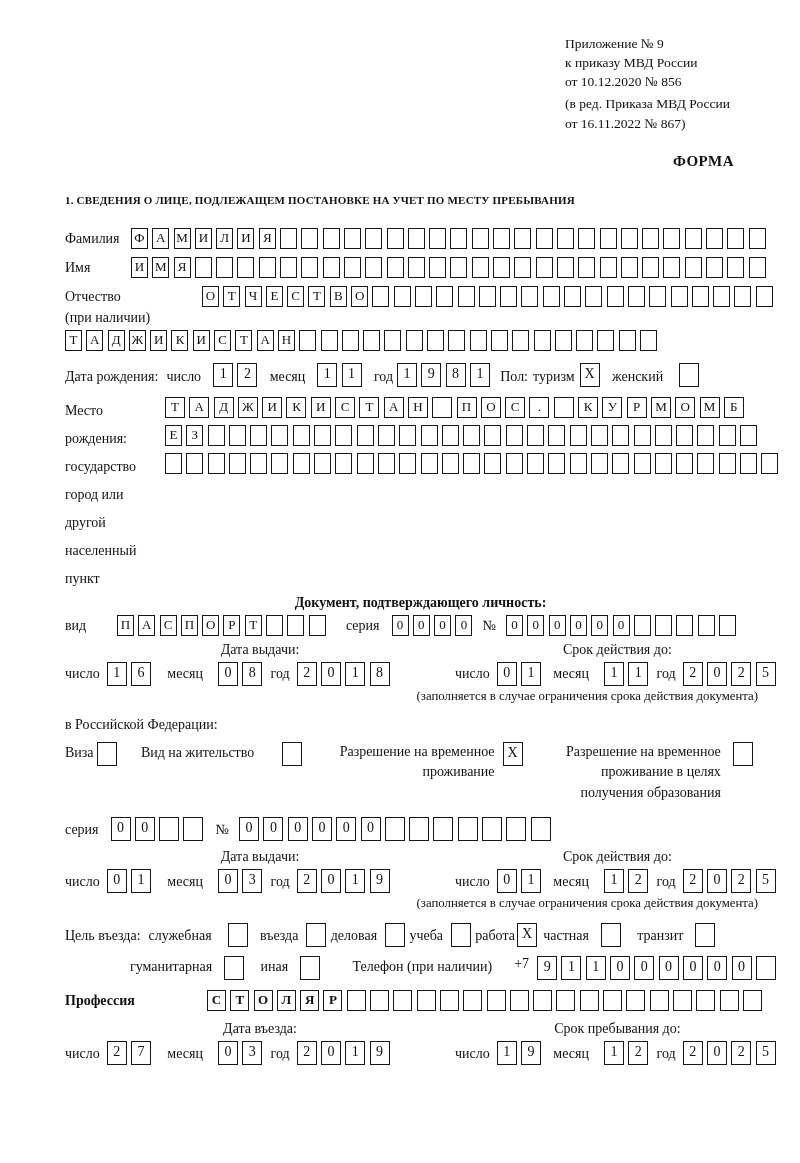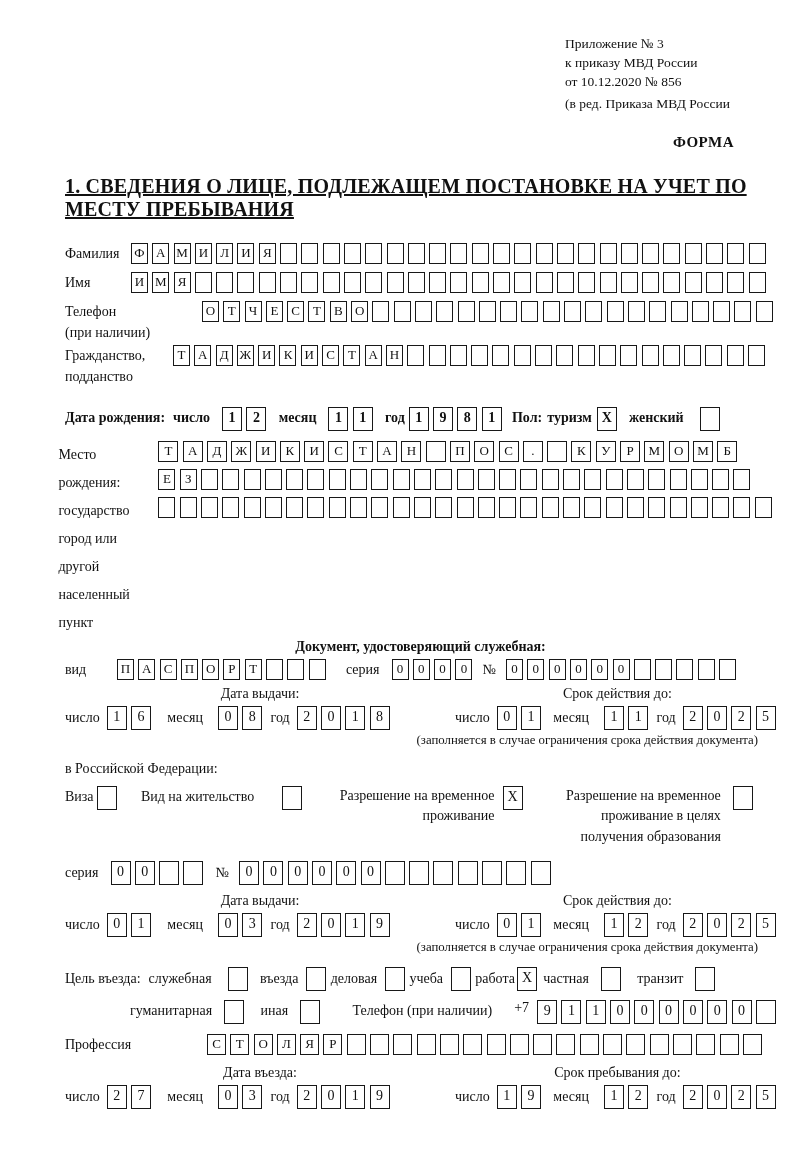--- a/index.html
+++ b/index.html
@@ -7,21 +7,21 @@
     width:800px;height:1163px;
     font-family:"Liberation Serif","DejaVu Serif",serif;
     color:#111;overflow:hidden;
   }
   .page{box-sizing:border-box;width:800px;height:1163px;padding:34px 24px 0 65px;position:relative;}
   .appendix{margin-left:500px;font-size:13.5px;line-height:1.42;}
   .appendix .small{margin-top:3px;}
   .forma{margin-top:20px;padding-right:42px;text-align:right;font-weight:bold;font-size:15px;letter-spacing:.5px;}
   .title{margin-top:16px;text-align:center;font-weight:bold;font-size:15.5px;line-height:1.55;}
   .title-blank{display:inline-block;width:62px;border-bottom:2.5px solid #333;height:14px;margin-left:14px;}
-  .section-heading{margin-top:24px;font-weight:bold;font-size:20px;letter-spacing:.2px;text-decoration:underline;}
+  .section-heading{margin-top:24px;font-weight:bold;font-size:11px;letter-spacing:.2px;}
   .row{display:flex;align-items:flex-start;margin-top:8px;}
   .lbl{font-size:14px;line-height:1.5;flex:none;}
   .boxes{display:flex;flex:none;}
   .bx{box-sizing:border-box;flex:none;width:17px;height:21px;border:1.7px solid #181818;margin-right:4.3px;
       text-align:center;font-size:13px;line-height:17px;font-family:"Liberation Serif",serif;}
   .boxes.lg .bx{width:20px;height:24px;line-height:20px;font-size:14px;}
   .stack{display:flex;flex-direction:column;}
   .stack .boxes{margin-bottom:7px;}
   .heading-center{margin-top:10px;text-align:center;font-weight:bold;font-size:14px;}
   .dates{display:flex;margin-top:10px;}
@@ -38,24 +38,25 @@
   .ml20{margin-left:20px;}.ml28{margin-left:28px;}
   .reps-lbl{width:110px;flex:none;font-size:14px;line-height:2.08;}
   .phone-prefix{font-size:14px;margin:0 8px 0 22px;}
 </style>
 </head>
 <body>
 
 <div class="page">
 
   <div class="appendix">
-    <div>Приложение № 3</div>
+    <div>Приложение № 9</div>
     <div>к приказу МВД России</div>
     <div>от 10.12.2020 № 856</div>
     <div class="small">(в ред. Приказа МВД России</div>
+    <div>от 16.11.2022 № 867)</div>
   </div>
 
   <div class="forma">ФОРМА</div>
 
 
   <div class="section-heading">1. СВЕДЕНИЯ О ЛИЦЕ, ПОДЛЕЖАЩЕМ ПОСТАНОВКЕ НА УЧЕТ ПО МЕСТУ ПРЕБЫВАНИЯ</div>
 
   <div class="row" style="margin-top:22px;">
     <span class="lbl" style="width:66px;">Фамилия</span>
     <span class="boxes">
@@ -123,21 +124,21 @@
         <span class="bx"></span>
         <span class="bx"></span>
         <span class="bx"></span>
         <span class="bx"></span>
         <span class="bx"></span>
       </span>
   </div>
 
   <div class="row">
     <span class="lbl" style="width:137px;">
-      <span>Телефон</span><br>
+      <span>Отчество</span><br>
       <span>(при наличии)</span>
     </span>
     <span class="boxes">
         <span class="bx">О</span>
         <span class="bx">Т</span>
         <span class="bx">Ч</span>
         <span class="bx">Е</span>
         <span class="bx">С</span>
         <span class="bx">Т</span>
         <span class="bx">В</span>
@@ -158,24 +159,20 @@
         <span class="bx"></span>
         <span class="bx"></span>
         <span class="bx"></span>
         <span class="bx"></span>
         <span class="bx"></span>
         <span class="bx"></span>
       </span>
   </div>
 
   <div class="row" style="margin-top:2px;">
-    <span class="lbl" style="width:108px;">
-      <span>Гражданство,</span><br>
-      <span>подданство</span>
-    </span>
     <span class="boxes">
         <span class="bx">Т</span>
         <span class="bx">А</span>
         <span class="bx">Д</span>
         <span class="bx">Ж</span>
         <span class="bx">И</span>
         <span class="bx">К</span>
         <span class="bx">И</span>
         <span class="bx">С</span>
         <span class="bx">Т</span>
@@ -194,21 +191,21 @@
         <span class="bx"></span>
         <span class="bx"></span>
         <span class="bx"></span>
         <span class="bx"></span>
         <span class="bx"></span>
         <span class="bx"></span>
         <span class="bx"></span>
       </span>
   </div>
 
-  <div class="row" style="align-items:flex-start;margin-top:20px;font-weight:bold;">
+  <div class="row" style="align-items:flex-end;margin-top:12px;">
     <span class="lbl">Дата рождения:</span>
     <span class="lbl ml8">число</span>
     <span class="boxes lg ml12">
         <span class="bx">1</span>
         <span class="bx">2</span>
       </span>
     <span class="lbl ml8">месяц</span>
     <span class="boxes lg ml12">
         <span class="bx">1</span>
         <span class="bx">1</span>
@@ -224,21 +221,21 @@
     <span class="lbl" style="margin-left:5px;">туризм</span>
     <span class="boxes lg" style="margin-left:5px;">
         <span class="bx">X</span>
       </span>
     <span class="lbl ml8">женский</span>
     <span class="boxes lg ml16">
         <span class="bx"></span>
       </span>
   </div>
 
-  <div class="row" style="margin-top:10px;justify-content:flex-end;">
+  <div class="row" style="margin-top:10px;">
     <span class="reps-lbl" style="width:100px;line-height:2.0;">
       <span>Место рождения:</span><br>
       <span>государство</span><br>
       <span>город или другой</span><br>
       <span>населенный пункт</span>
     </span>
     <span class="stack">
       <span class="boxes">
           <span class="bx" style="width: 20px;">Т</span>
           <span class="bx" style="width: 20px;">А</span>
@@ -322,21 +319,21 @@
           <span class="bx"></span>
           <span class="bx"></span>
           <span class="bx"></span>
           <span class="bx"></span>
           <span class="bx"></span>
           <span class="bx"></span>
         </span>
     </span>
   </div>
 
-  <div class="heading-center" style="margin-top:2px;">Документ, удостоверяющий служебная:</div>
+  <div class="heading-center" style="margin-top:2px;">Документ, подтверждающего личность:</div>
 
   <div class="row" style="align-items:center;margin-top:4px;">
     <span class="lbl" style="width:52px;">вид</span>
     <span class="boxes">
         <span class="bx">П</span>
         <span class="bx">А</span>
         <span class="bx">С</span>
         <span class="bx">П</span>
         <span class="bx">О</span>
         <span class="bx">Р</span>
@@ -563,21 +560,21 @@
         <span class="bx">0</span>
         <span class="bx">0</span>
         <span class="bx">0</span>
         <span class="bx">0</span>
         <span class="bx">0</span>
         <span class="bx">0</span>
         <span class="bx"></span>
       </span>
   </div>
 
-  <div class="row" style="margin-top:10px;">
+  <div class="row" style="margin-top:10px;font-weight:bold;">
     <span class="lbl" style="width:142px;">Профессия</span>
     <span class="boxes">
         <span class="bx" style="width: 19px;">С</span>
         <span class="bx" style="width: 19px;">Т</span>
         <span class="bx" style="width: 19px;">О</span>
         <span class="bx" style="width: 19px;">Л</span>
         <span class="bx" style="width: 19px;">Я</span>
         <span class="bx" style="width: 19px;">Р</span>
         <span class="bx" style="width: 19px;"></span>
         <span class="bx" style="width: 19px;"></span>

